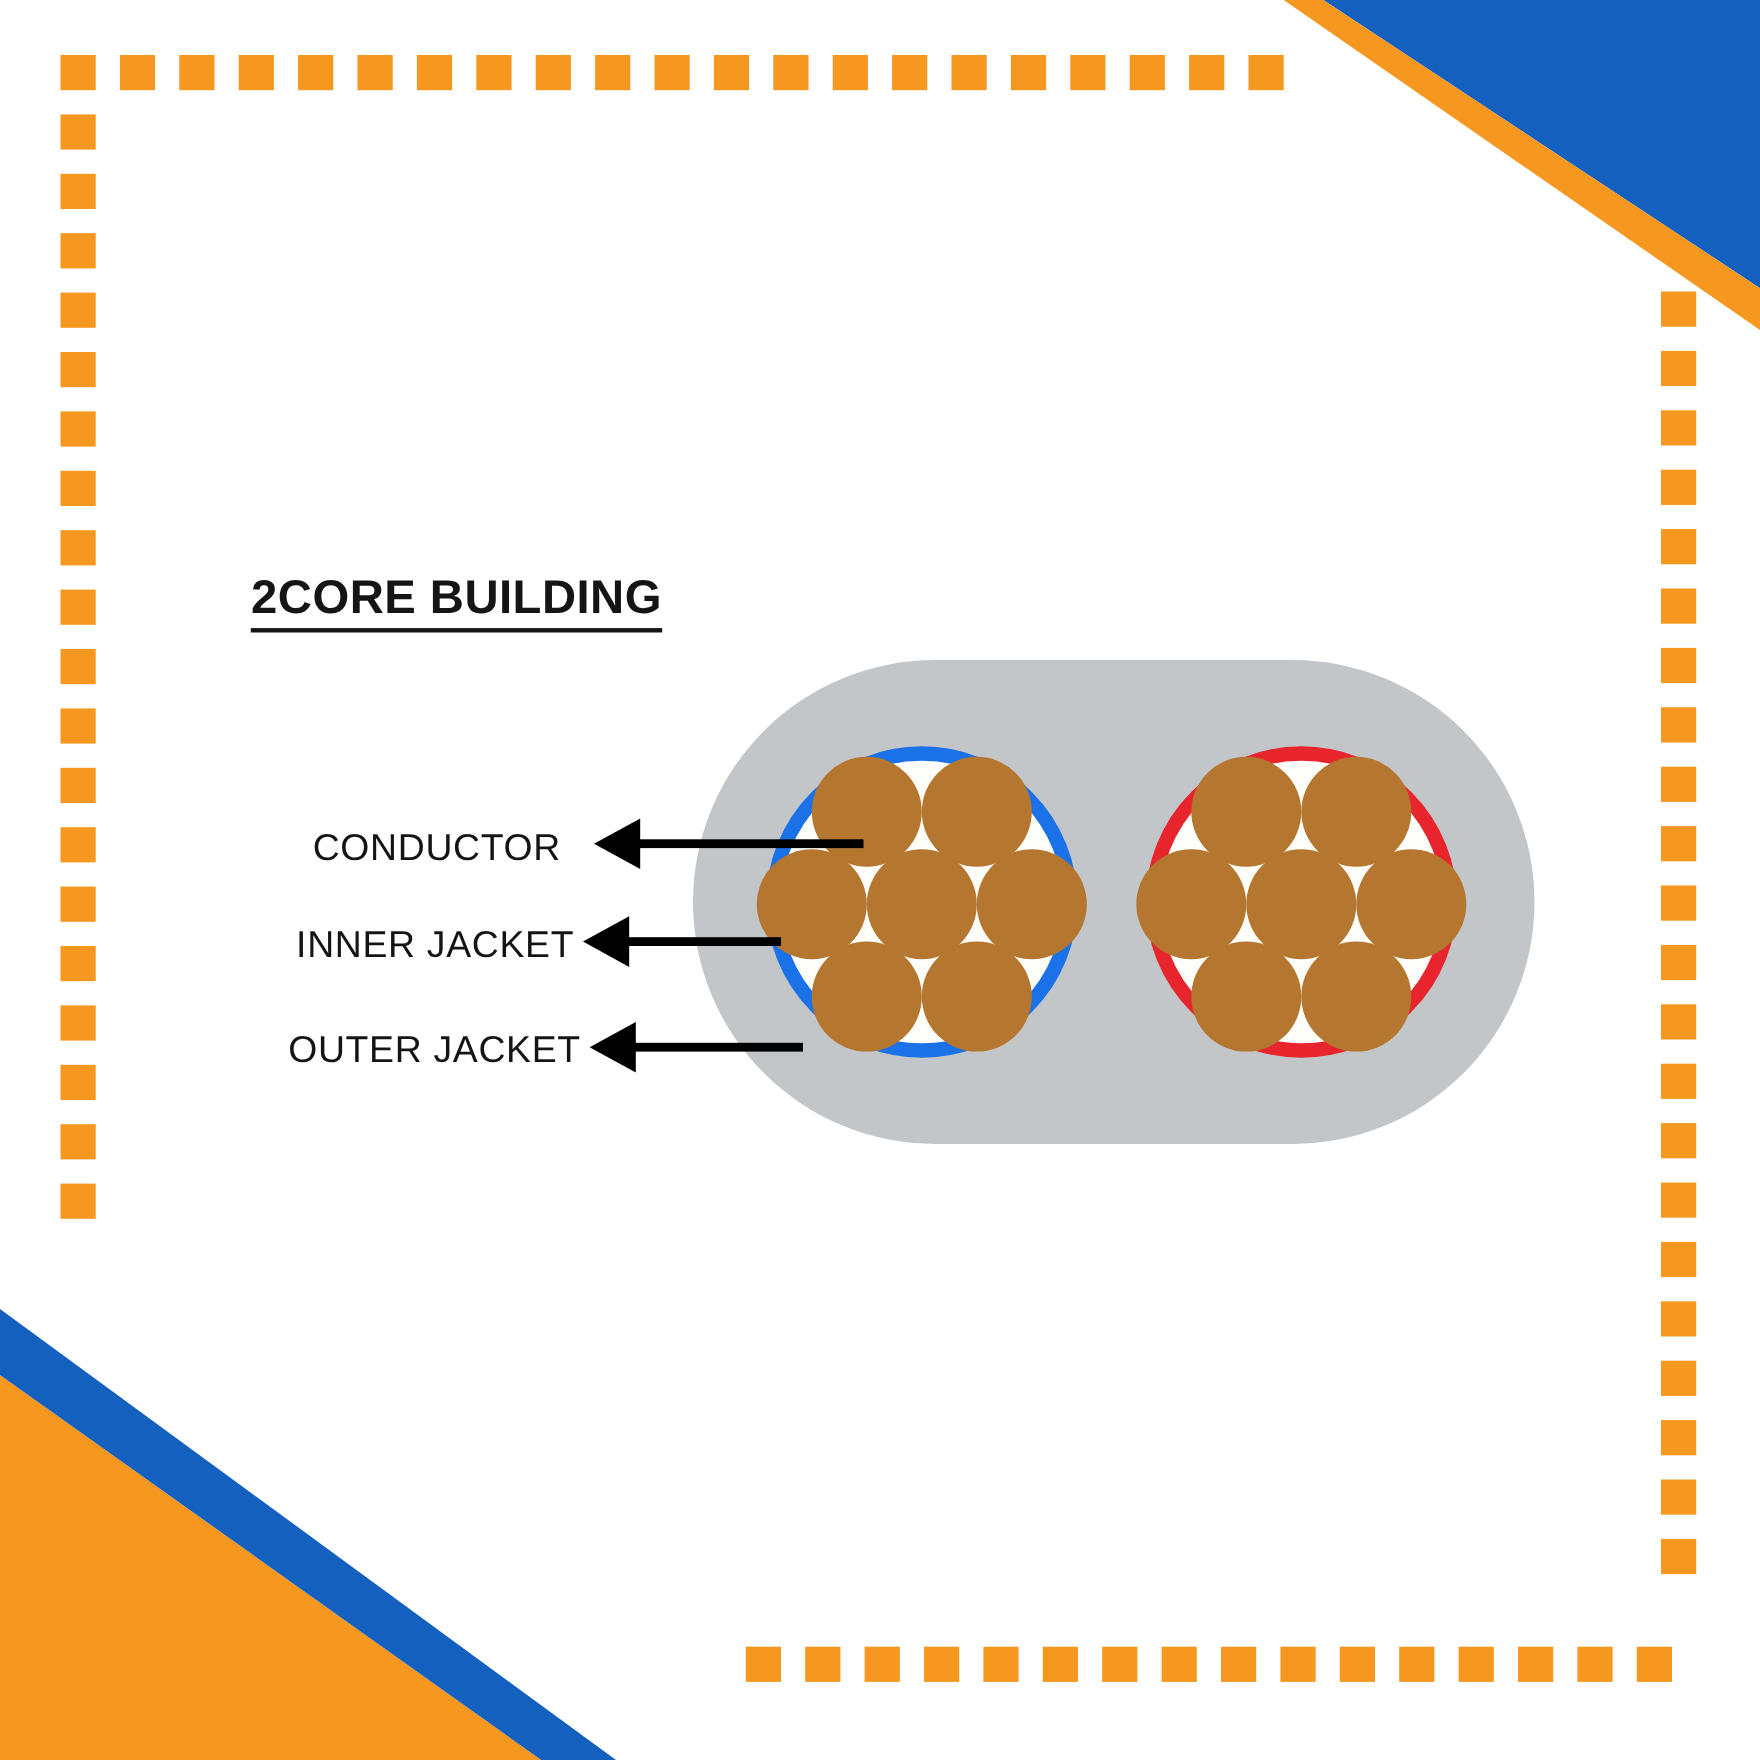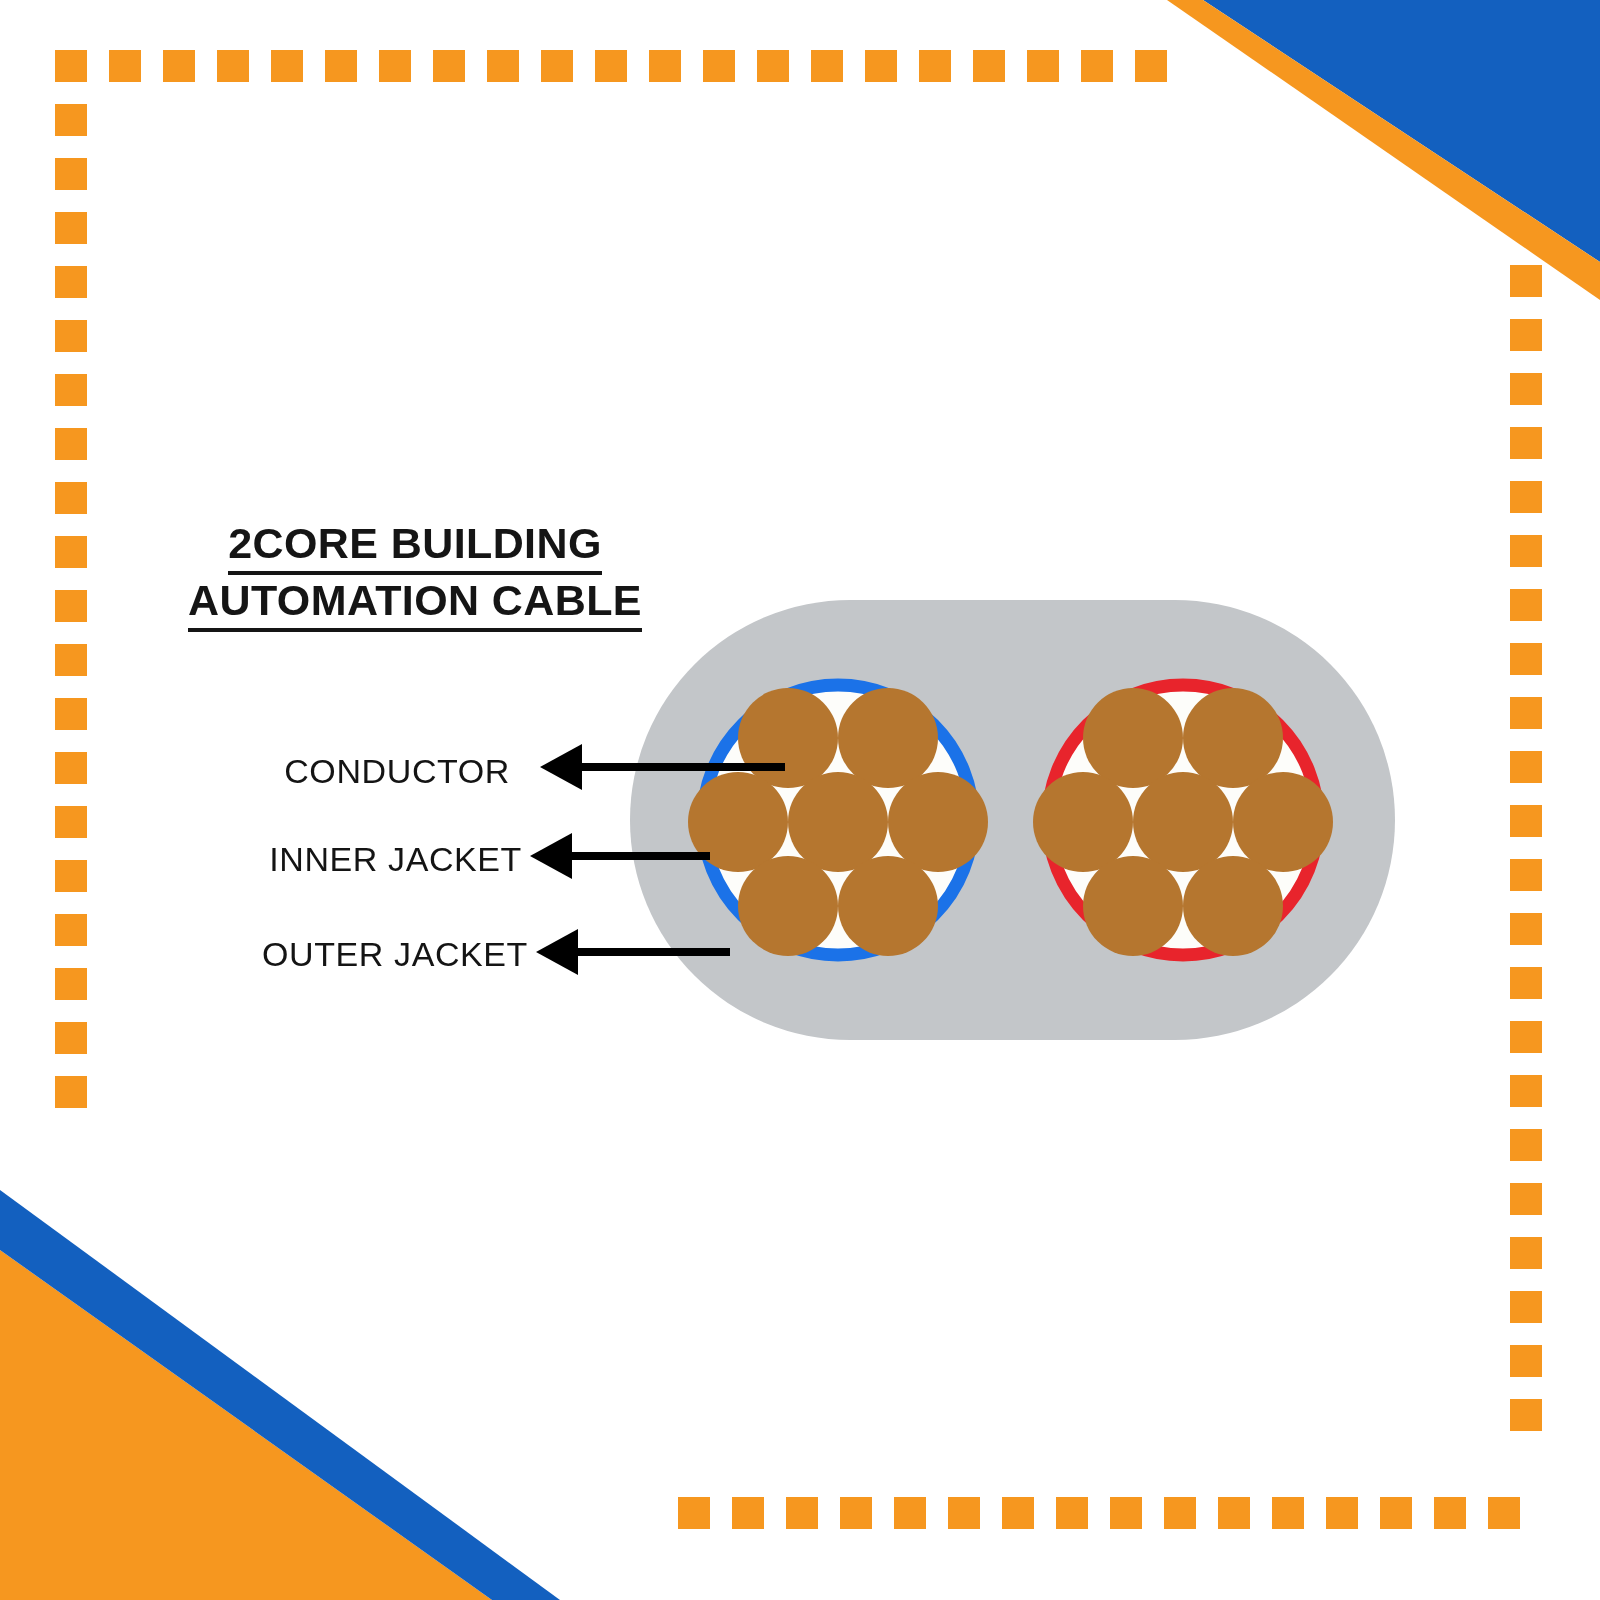--- a/index.html
+++ b/index.html
@@ -171,21 +171,20 @@
       <div class="dash" style="left: 1218px; top: 1497px; background: rgb(246, 151, 31);"></div>
       <div class="dash" style="left: 1272px; top: 1497px; background: rgb(246, 151, 31);"></div>
       <div class="dash" style="left: 1326px; top: 1497px; background: rgb(246, 151, 31);"></div>
       <div class="dash" style="left: 1380px; top: 1497px; background: rgb(246, 151, 31);"></div>
       <div class="dash" style="left: 1434px; top: 1497px; background: rgb(246, 151, 31);"></div>
       <div class="dash" style="left: 1488px; top: 1497px; background: rgb(246, 151, 31);"></div>
     </div>
 
   <div id="title-block">
     <div class="title-line"><span>2CORE BUILDING</span></div>
-    <div class="title-line"><span>AUTOMATION CABLE</span></div>
   </div>
 
   <div class="callout-label" id="label-conductor">CONDUCTOR</div>
   <div class="callout-label" id="label-inner-jacket">INNER JACKET</div>
   <div class="callout-label" id="label-outer-jacket">OUTER JACKET</div>
 
   <svg id="cable-svg" viewBox="0 0 960 520" xmlns="http://www.w3.org/2000/svg">
 
     <rect x="150" y="40" width="765" height="440" rx="220" ry="220" fill="#c3c6c9"></rect>
 

